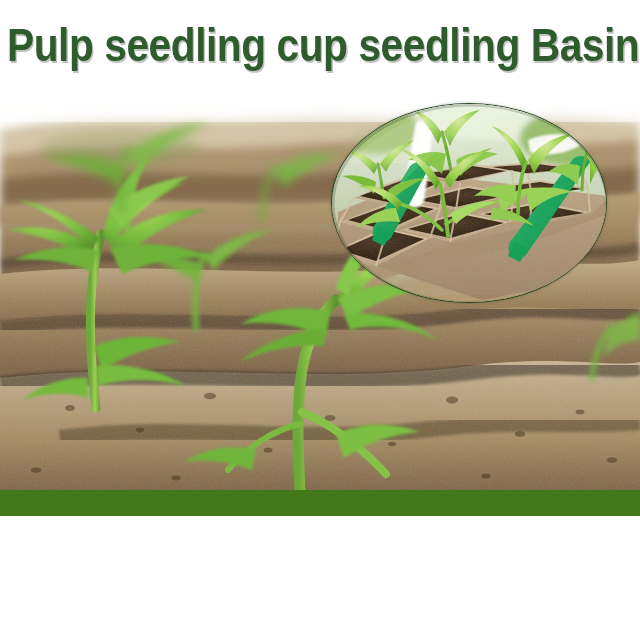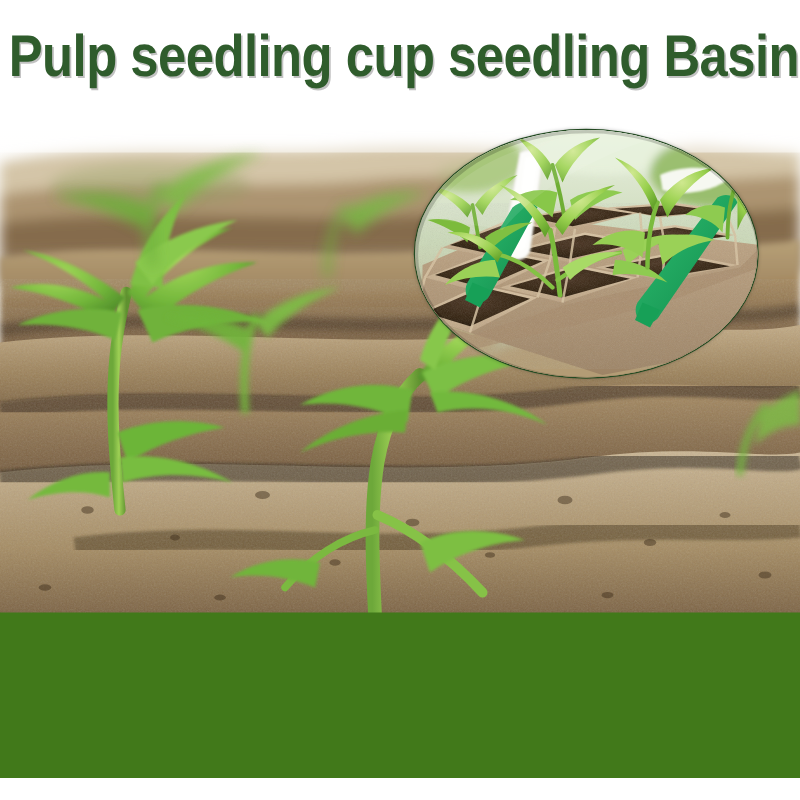--- a/index.html
+++ b/index.html
@@ -8,21 +8,21 @@
     padding: 0;
     background: #ffffff;
   }
   body {
     font-family: "Liberation Sans", sans-serif;
   }
 
   #page {
     position: relative;
     width: 640px;
-    height: 622px;
+    height: 516px;
     overflow: hidden;
     background: #1d4ed8;
   }
 
   
   .title-band {
     position: absolute;
     left: 0; top: 0;
     width: 640px;
     height: 86px;

